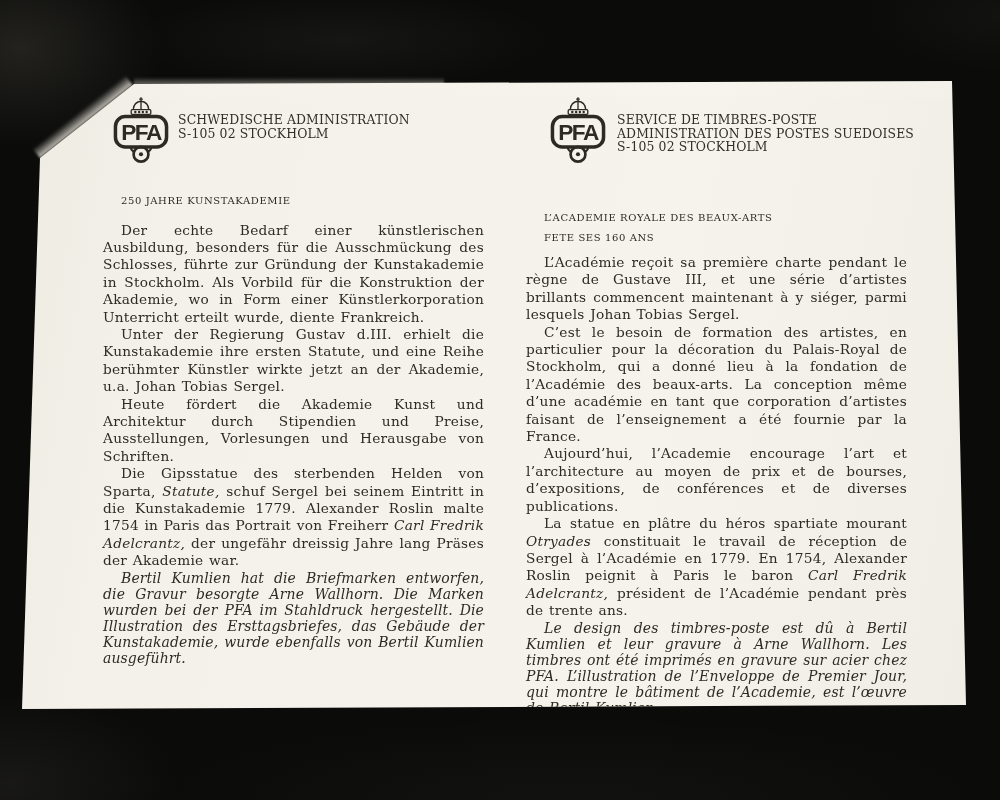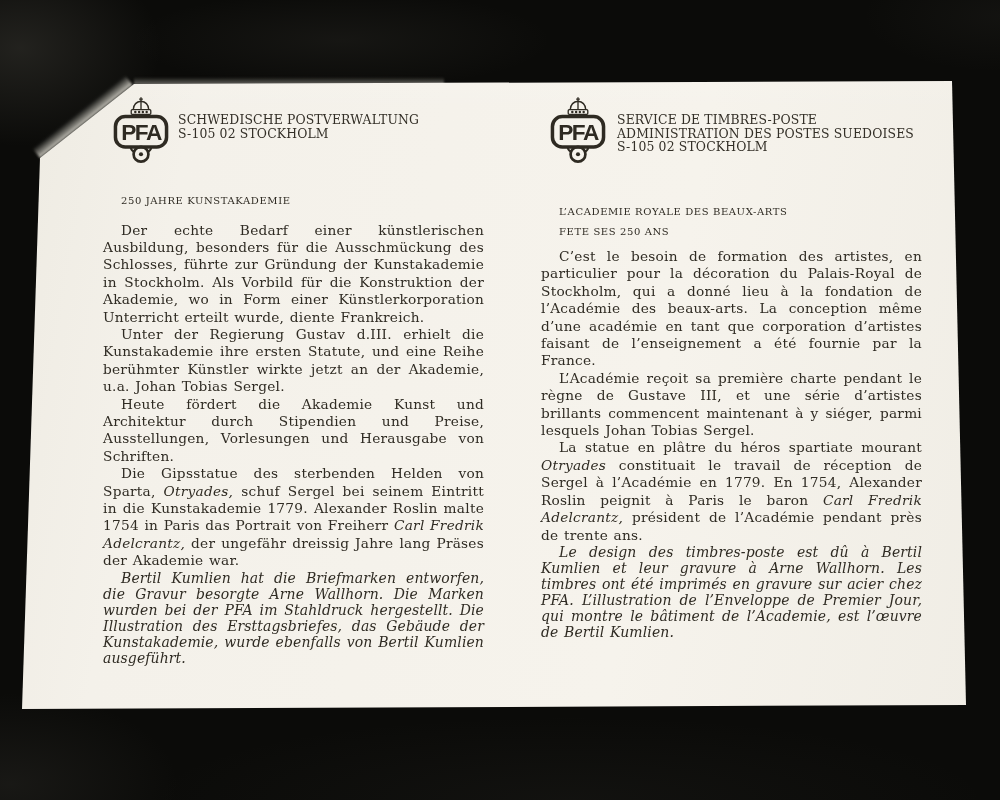--- a/index.html
+++ b/index.html
@@ -37,21 +37,21 @@
   }
   .hdr{position:absolute;display:flex;}
   .hdr-left{left:112px;top:96px;}
   .hdr-right{left:549px;top:96px;}
   .hdr-left .hdr-text{margin-left:8px;}
   .hdr-right .hdr-text{margin-left:10px;}
   .logo{width:58px;height:68px;flex:none;}
   .hdr-text{margin-top:17px;font-size:12.4px;line-height:13.5px;letter-spacing:0.15px;color:#332f27;white-space:nowrap;}
   .col{position:absolute;width:381px;font-size:13.7px;line-height:17.4px;text-align:justify;letter-spacing:0.25px;}
   .col-left{left:103px;top:191px;}
-  .col-right{left:526px;top:202px;margin-left:15px;}
+  .col-right{left:526px;top:208px;}
   .col p{margin:0;text-indent:18px;word-spacing:1px;}
   .col h2{font-size:10px;font-weight:normal;letter-spacing:0.6px;margin:0 0 11px 0;
           padding-left:18px;text-align:left;line-height:19.5px;white-space:nowrap;}
   .col-right h2{margin-bottom:7px;}
   .col h2 .tl{display:block;}
   .footnote{margin-top:13px;font-style:italic;font-size:14px;line-height:16px;
             text-indent:18px;letter-spacing:0.1px;word-spacing:0.5px;}
 </style>
 </head>
 <body>
@@ -77,21 +77,21 @@
         <rect x="3.2" y="20" width="49.6" height="29.5" rx="9.5" stroke="#2e2a22" stroke-width="3.4" fill="none"></rect>
         <text x="28" y="42.5" text-anchor="middle" font-size="22" font-weight="bold" font-family="&quot;Liberation Sans&quot;, sans-serif" fill="#2e2a22" letter-spacing="-1.5">PFA</text>
         <g stroke="#2e2a22" fill="none">
           <circle cx="28" cy="56.5" r="7.2" stroke-width="2.6"></circle>
           <circle cx="28" cy="56.5" r="2" fill="#2e2a22" stroke="none"></circle>
           <path d="M20.8 54 C18.5 52.3 17.8 50.4 18.2 48.7" stroke-width="2"></path>
           <path d="M35.2 54 C37.5 52.3 38.2 50.4 37.8 48.7" stroke-width="2"></path>
         </g>
       </svg>
       <div class="hdr-text">
-        <div>SCHWEDISCHE POSTVERWALTUNG</div>
+        <div>SCHWEDISCHE ADMINISTRATION</div>
         <div>S-105 02 STOCKHOLM</div>
       </div>
     </header>
 
     <header class="hdr hdr-right">
       <svg class="logo" viewBox="0 0 56 66">
         <g stroke="#2e2a22" fill="none" stroke-width="1.3">
           <path d="M28 1.2 v3.6 M26.2 3 h3.6"></path>
           <path d="M20.5 13 C21 7.5 24 5.4 28 5.1 C32 5.4 35 7.5 35.5 13"></path>
           <path d="M28 5.1 v8"></path>
@@ -115,29 +115,30 @@
         <div>ADMINISTRATION DES POSTES SUEDOISES</div>
         <div>S-105 02 STOCKHOLM</div>
       </div>
     </header>
 
     <section class="col col-left">
       <h2>250 JAHRE KUNSTAKADEMIE</h2>
       <p><span>Der echte Bedarf einer künstlerischen Ausbildung, besonders für die Ausschmückung des Schlosses, führte zur Gründung der Kunstakademie in Stockholm. Als Vorbild für die Konstruktion der Akademie, wo in Form einer Künstlerkorporation Unterricht erteilt wurde, diente Frankreich.</span></p>
       <p><span>Unter der Regierung Gustav d.III. erhielt die Kunstakademie ihre ersten Statute, und eine Reihe berühmter Künstler wirkte jetzt an der Akademie, u.a. Johan Tobias Sergel.</span></p>
       <p><span>Heute fördert die Akademie Kunst und Architektur durch Stipendien und Preise, Ausstellungen, Vorlesungen und Herausgabe von Schriften.</span></p>
-      <p><span>Die Gipsstatue des sterbenden Helden von Sparta, </span><i>Otryades,</i><span> schuf Sergel bei seinem Eintritt in die Kunstakademie 1779. Alexander Roslin malte 1754 in Paris das Portrait von Freiherr </span><i>Carl Fredrik Adelcrantz,</i><span> der ungefähr dreissig Jahre lang Präses der Akademie war.</span></p>
+      <p><span>Die Gipsstatue des sterbenden Helden von Sparta, </span><i>Statute,</i><span> schuf Sergel bei seinem Eintritt in die Kunstakademie 1779. Alexander Roslin malte 1754 in Paris das Portrait von Freiherr </span><i>Carl Fredrik Adelcrantz,</i><span> der ungefähr dreissig Jahre lang Präses der Akademie war.</span></p>
       <p class="footnote">Bertil Kumlien hat die Briefmarken entworfen, die Gravur besorgte Arne Wallhorn. Die Marken wurden bei der PFA im Stahldruck hergestellt. Die Illustration des Ersttagsbriefes, das Gebäude der Kunstakademie, wurde ebenfalls von Bertil Kumlien ausgeführt.</p>
     </section>
 
     <section class="col col-right">
       <h2>
         <span class="tl">L’ACADEMIE ROYALE DES BEAUX-ARTS</span>
-        <span class="tl">FETE SES 250 ANS</span>
+        <span class="tl">FETE SES 160 ANS</span>
       </h2>
+      <p><span>L’Académie reçoit sa première charte pendant le règne de Gustave III, et une série d’artistes brillants commencent maintenant à y siéger, parmi lesquels Johan Tobias Sergel.</span></p>
       <p><span>C’est le besoin de formation des artistes, en particulier pour la décoration du Palais-Royal de Stockholm, qui a donné lieu à la fondation de l’Académie des beaux-arts. La conception même d’une académie en tant que corporation d’artistes faisant de l’enseignement a été fournie par la France.</span></p>
-      <p><span>L’Académie reçoit sa première charte pendant le règne de Gustave III, et une série d’artistes brillants commencent maintenant à y siéger, parmi lesquels Johan Tobias Sergel.</span></p>
+      <p><span>Aujourd’hui, l’Academie encourage l’art et l’architecture au moyen de prix et de bourses, d’expositions, de conférences et de diverses publications.</span></p>
       <p><span>La statue en plâtre du héros spartiate mourant </span><i>Otryades</i><span> constituait le travail de réception de Sergel à l’Académie en 1779. En 1754, Alexander Roslin peignit à Paris le baron </span><i>Carl Fredrik Adelcrantz,</i><span> président de l’Académie pendant près de trente ans.</span></p>
       <p class="footnote">Le design des timbres-poste est dû à Bertil Kumlien et leur gravure à Arne Wallhorn. Les timbres ont été imprimés en gravure sur acier chez PFA. L’illustration de l’Enveloppe de Premier Jour, qui montre le bâtiment de l’Academie, est l’œuvre de Bertil Kumlien.</p>
     </section>
 
   </div>
 </div>
 
 </body></html>

